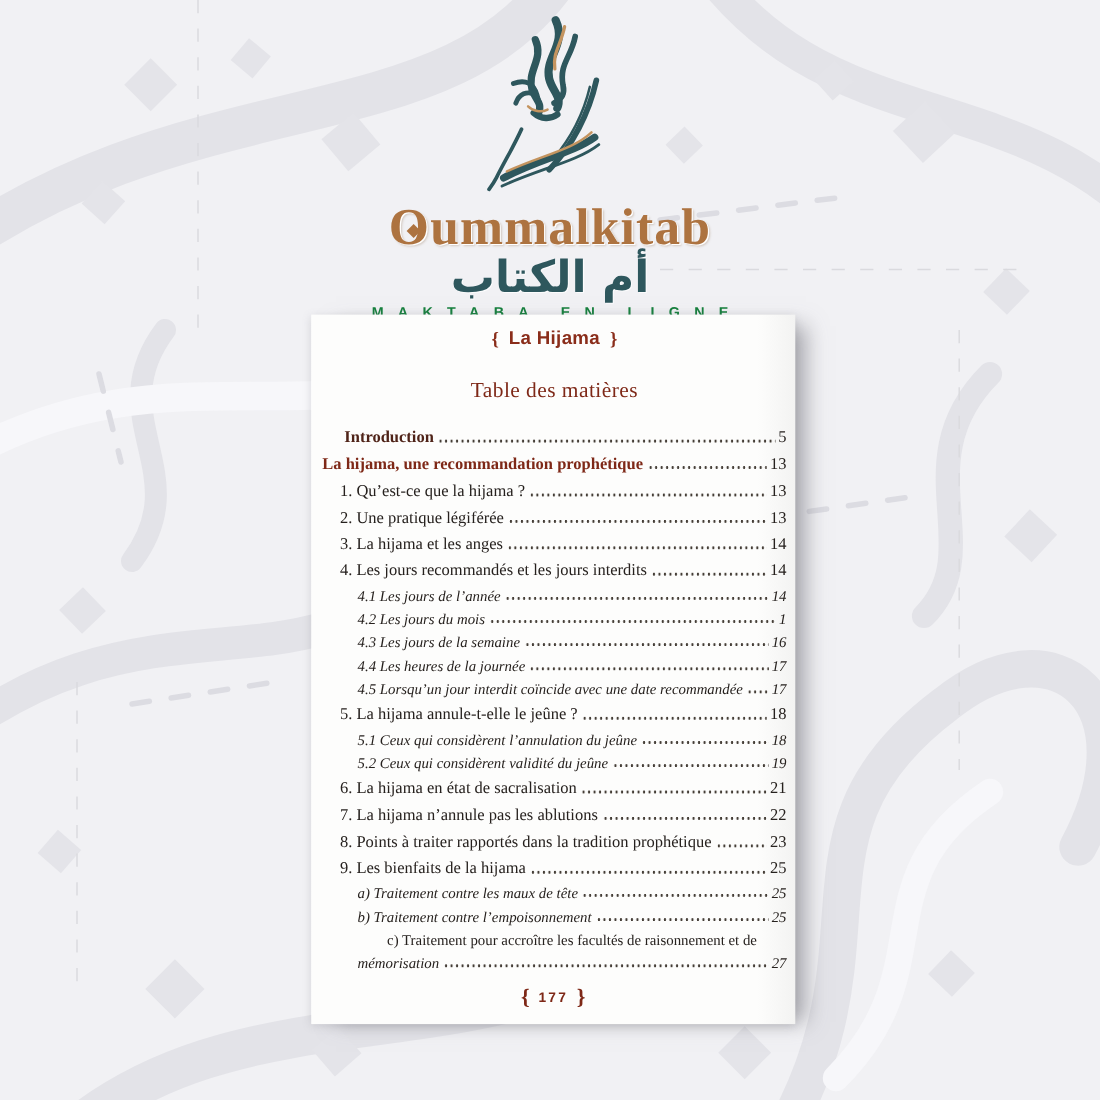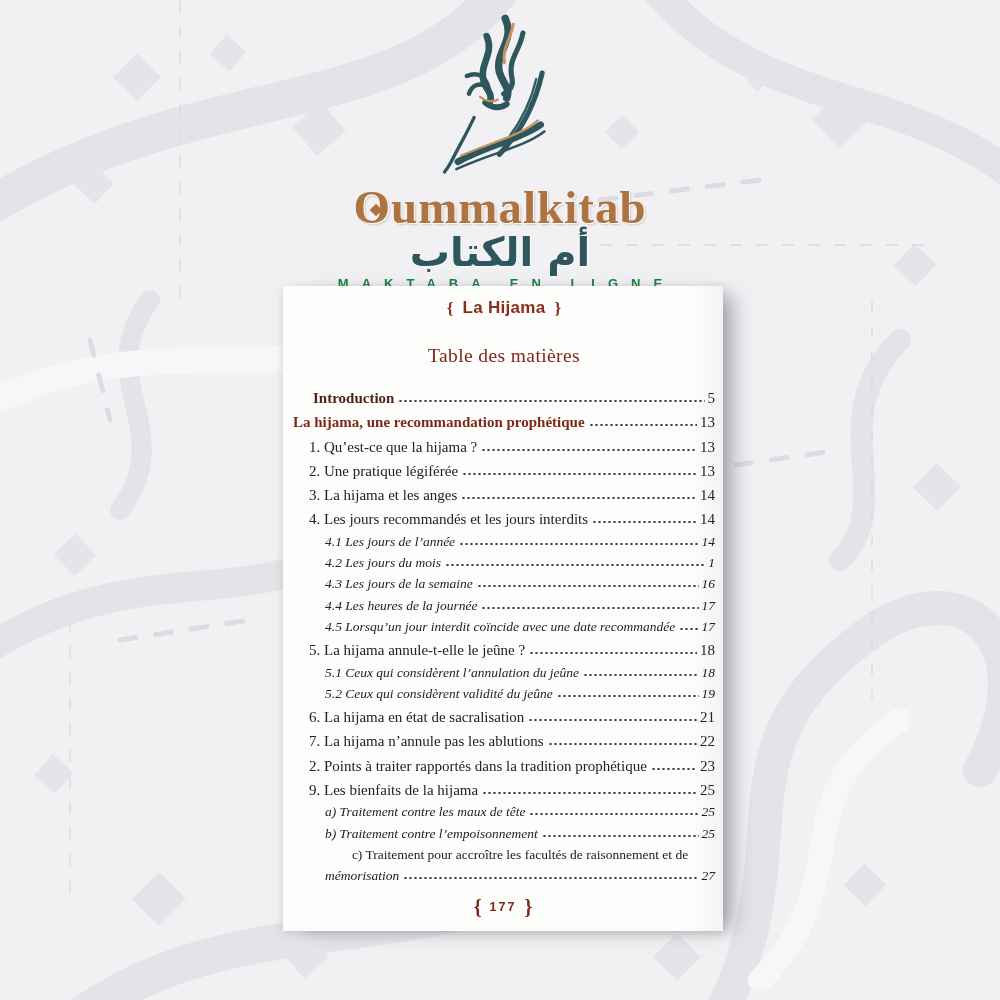--- a/index.html
+++ b/index.html
@@ -228,21 +228,21 @@
           <span class="lbl">6. La hijama en état de sacralisation</span>
           <span class="dots"></span>
           <span class="pg">21</span>
         </div>
         <div class="trow item">
           <span class="lbl">7. La hijama n’annule pas les ablutions</span>
           <span class="dots"></span>
           <span class="pg">22</span>
         </div>
         <div class="trow item">
-          <span class="lbl">2. Points à traiter rapportés dans la tradition prophétique</span>
+          <span class="lbl">8. Points à traiter rapportés dans la tradition prophétique</span>
           <span class="dots"></span>
           <span class="pg">23</span>
         </div>
         <div class="trow item">
           <span class="lbl">9. Les bienfaits de la hijama</span>
           <span class="dots"></span>
           <span class="pg">25</span>
         </div>
         <div class="trow sub">
           <span class="lbl">a) Traitement contre les maux de tête</span>

